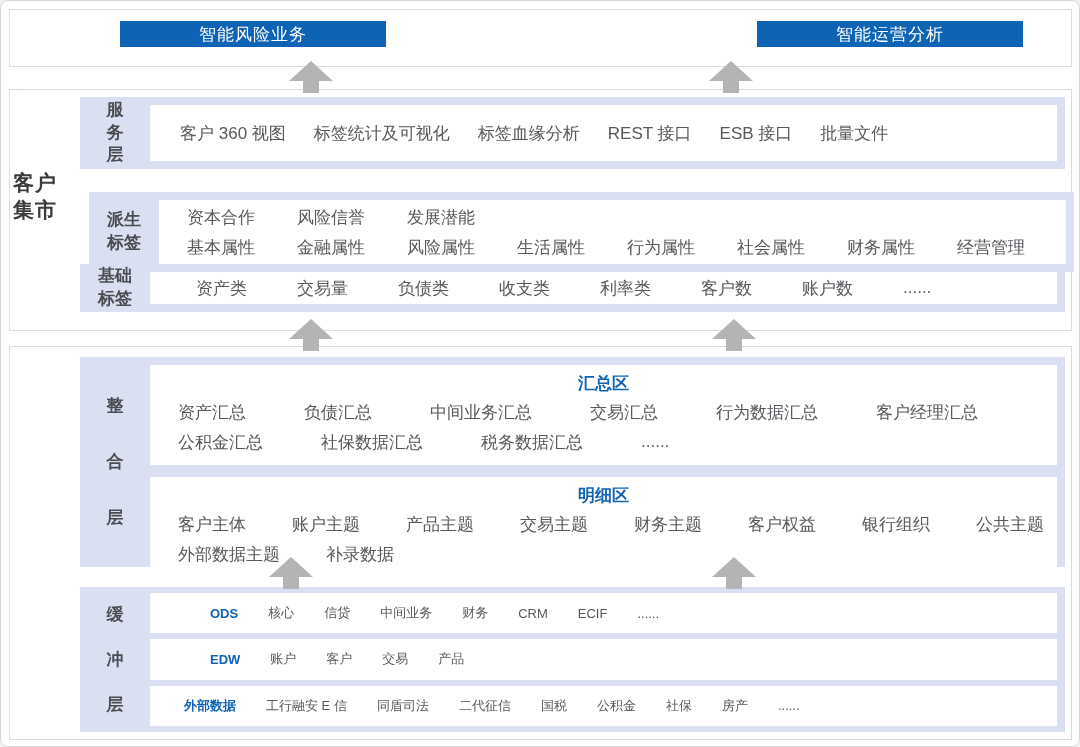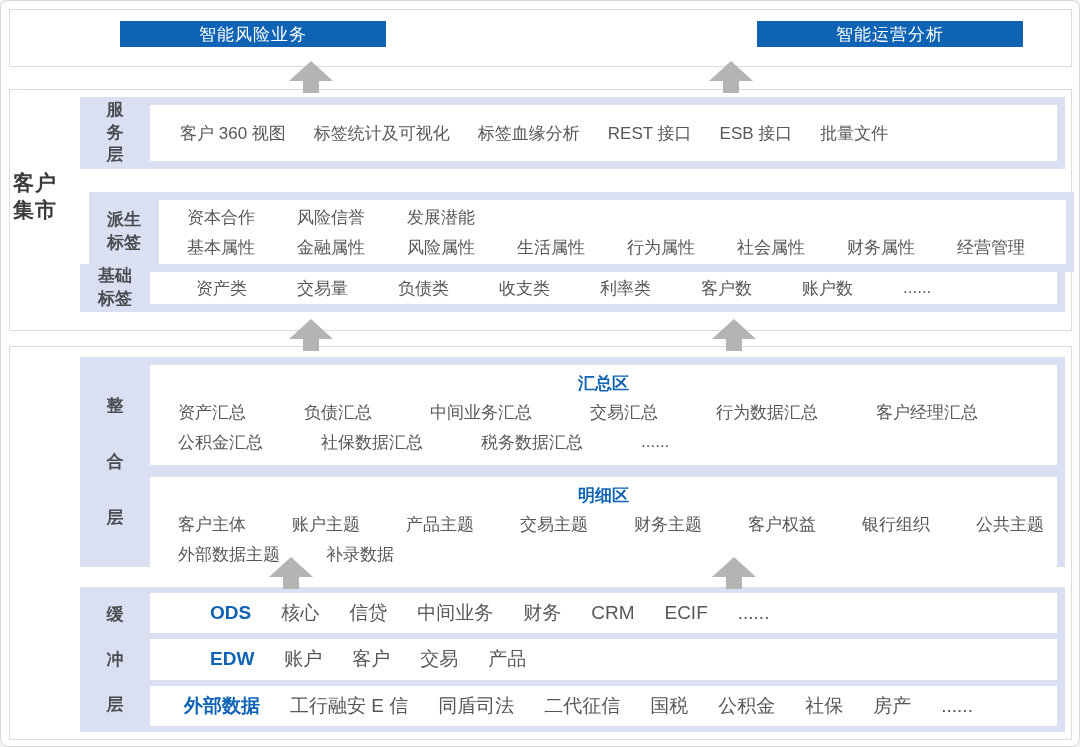--- a/index.html
+++ b/index.html
@@ -60,21 +60,21 @@
 
   
   #integration-band { top:10px;  height:210px; }
   #buffer-band      { top:240px; height:145px; }
   .integration-col { flex:1; margin:8px 8px 8px 0; display:flex; flex-direction:column; gap:12px; }
   .zone-box { background:#ffffff; flex:1; display:flex; flex-direction:column; padding:6px 0 8px 0; }
   .zone-title { text-align:center; font-size:17px; font-weight:bold; color:#0e63b5; height:26px; line-height:26px; }
   .zone-lines { flex:1; display:flex; flex-direction:column; justify-content:center; }
 
   .buffer-col { flex:1; margin:6px 8px 6px 0; display:flex; flex-direction:column; gap:6px; }
-  .buffer-row { background:#ffffff; flex:1; display:flex; align-items:center; font-size:19px; color:#56585c; gap:30px; padding-left:60px;text-align:center; }
+  .buffer-row { background:#ffffff; flex:1; display:flex; align-items:center; font-size:13px; color:#56585c; gap:30px; padding-left:60px;text-align:center; }
   .buffer-row.wide-lead { padding-left:34px; }
   .buffer-row .lead { font-weight:bold; color:#0e63b5; white-space:nowrap; }
   .buffer-row span { white-space:nowrap; }
 
   
   .arrow { position:absolute; width:44px; z-index:5; }
   .arrow .head { width:0; height:0; border-left:22px solid transparent; border-right:22px solid transparent; border-bottom:20px solid #b4b4b4; }
   .arrow .stem { width:16px; height:12px; background:#b4b4b4; margin:0 auto; }
   #arrow-0 { left:288px; top:60px; }
   #arrow-1 { left:708px; top:60px; }

